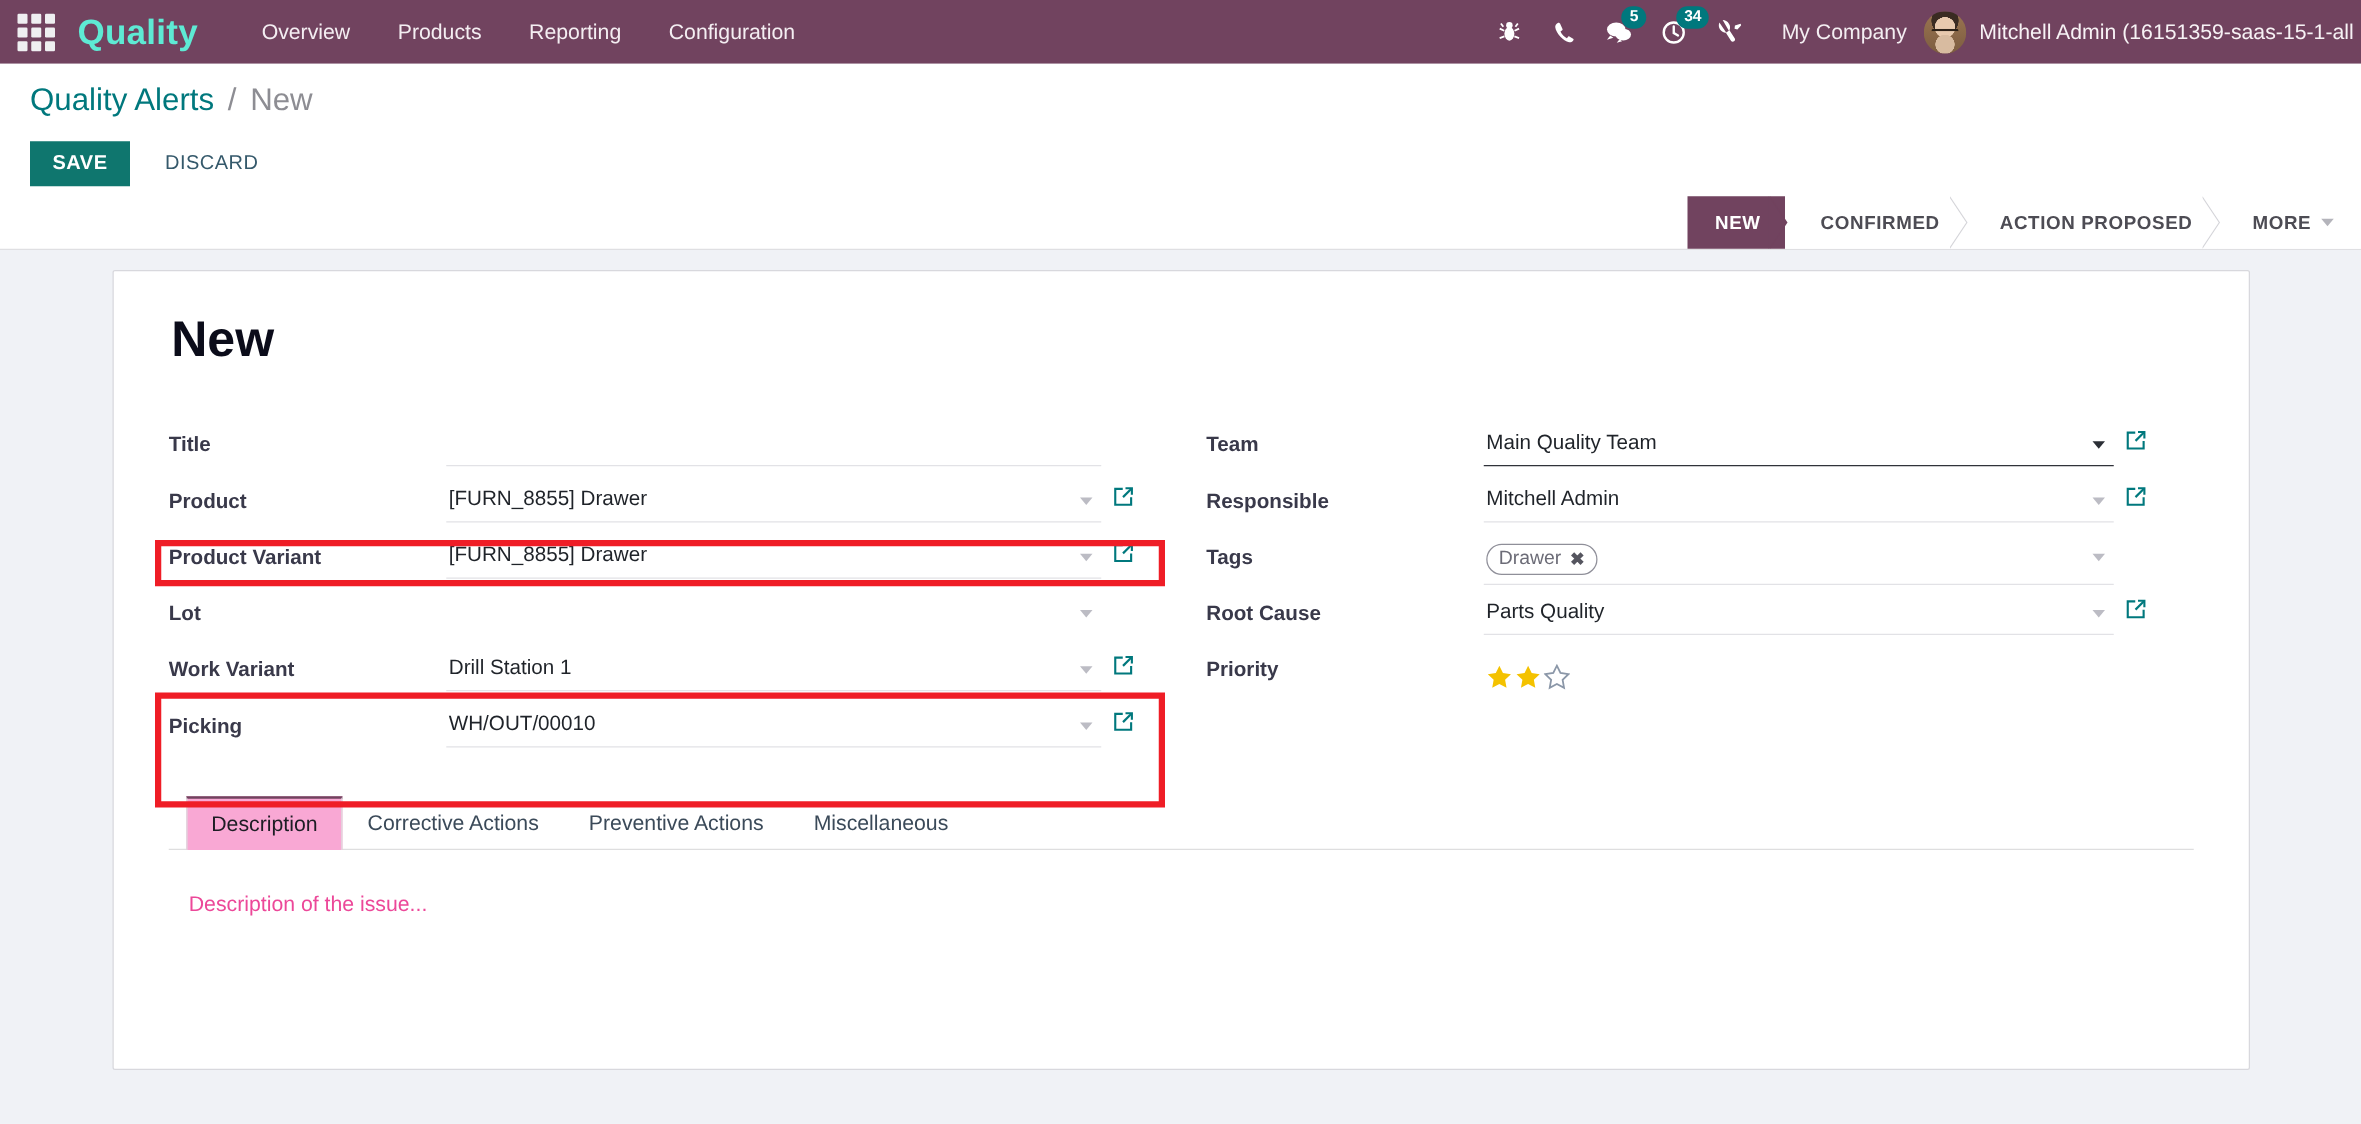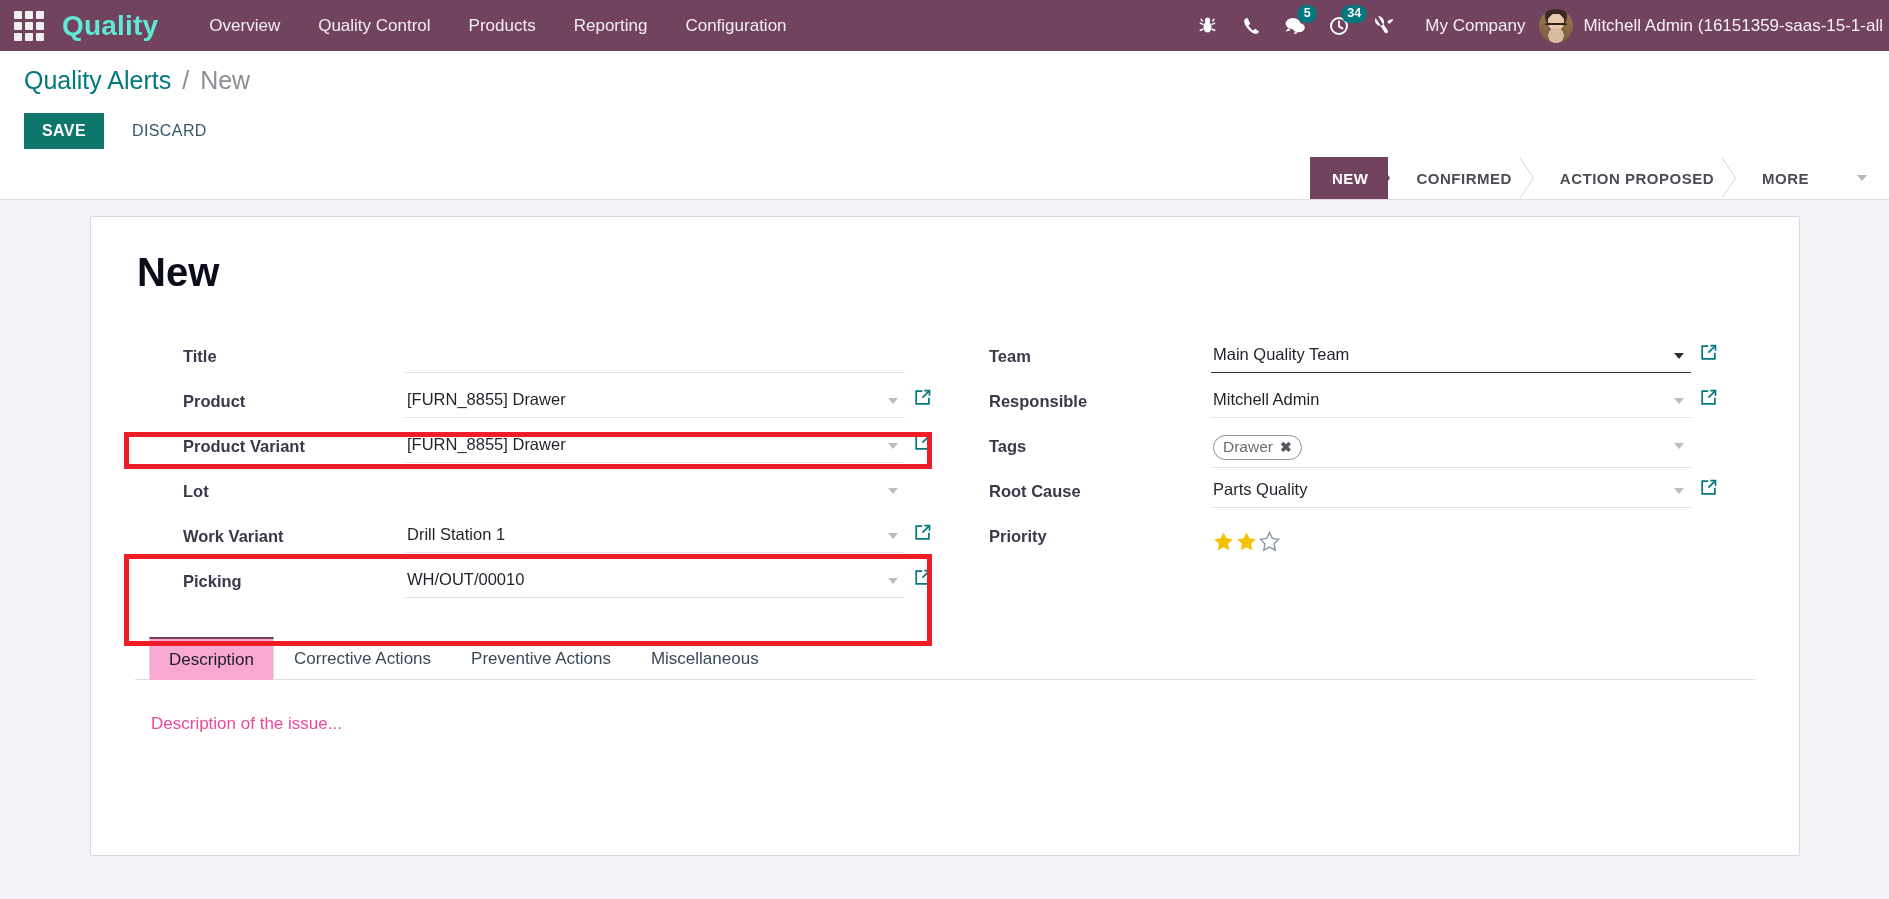--- a/index.html
+++ b/index.html
@@ -140,21 +140,21 @@
     content: ""; position: absolute; right: -2px; top: 0;
     width: 0; height: 0; z-index: 1;
     border-top: 21px solid transparent;
     border-bottom: 21px solid transparent;
     border-left: 14px solid #d3d3d8;
   }
   .st.active { background: #71435f; color: #fff; }
   .st.active::after { border-left-color: #71435f; }
   .st.active::before { border-left-color: #71435f; }
   .st.first { padding-left: 22px; }
-  .st.last { padding-right: 22px; gap: 40px; }
+  .st.last { padding-right: 22px; }
   .st.last::after, .st.last::before { display: none; }
   .caret-sm {
     display: inline-block; margin-left: 8px;
     width: 0; height: 0;
     border-left: 5px solid transparent;
     border-right: 5px solid transparent;
     border-top: 6px solid #b4b4bb;
   }
 
   
@@ -165,21 +165,21 @@
     border: 1px solid #d8d8dd;
     border-radius: 2px;
     min-height: 640px;
     padding: 32px 44px 0 44px;
   }
   .rec-title {
     font-size: 40px; font-weight: bold; color: #0b0c1a;
     margin: 0 0 42px 2px; line-height: 46px;
   }
 
-  .groups { display: flex; gap: 0; margin-left: 48px; }
+  .groups { display: flex; gap: 0; }
   .group { width: 50%; padding-right: 30px; }
   .group.right { padding-left: 20px; }
 
   .frow { display: flex; align-items: flex-start; margin-bottom: 3px; min-height: 42px; }
   .flabel {
     width: 222px; flex: 0 0 222px;
     font-size: 16.5px; font-weight: bold; color: #39394a;
     padding-top: 10px;
   }
   .fval { flex: 1; display: flex; align-items: flex-start; min-width: 0; }
@@ -260,21 +260,20 @@
         <i></i>
         <i></i>
         <i></i>
         <i></i>
         <i></i>
       </div>
   </div>
   <div class="brand">Quality</div>
   <div class="menu">
     <div class="menu-item">Overview</div>
-    <div class="menu-item">Quality Control</div>
     <div class="menu-item">Products</div>
     <div class="menu-item">Reporting</div>
     <div class="menu-item">Configuration</div>
   </div>
 
   <div class="nav-right">
     <div class="nav-icon">
       <svg width="17" height="19" viewBox="0 0 17 19">
           <g fill="#fff">
         <ellipse cx="8.5" cy="11" rx="4" ry="5.5"></ellipse>

